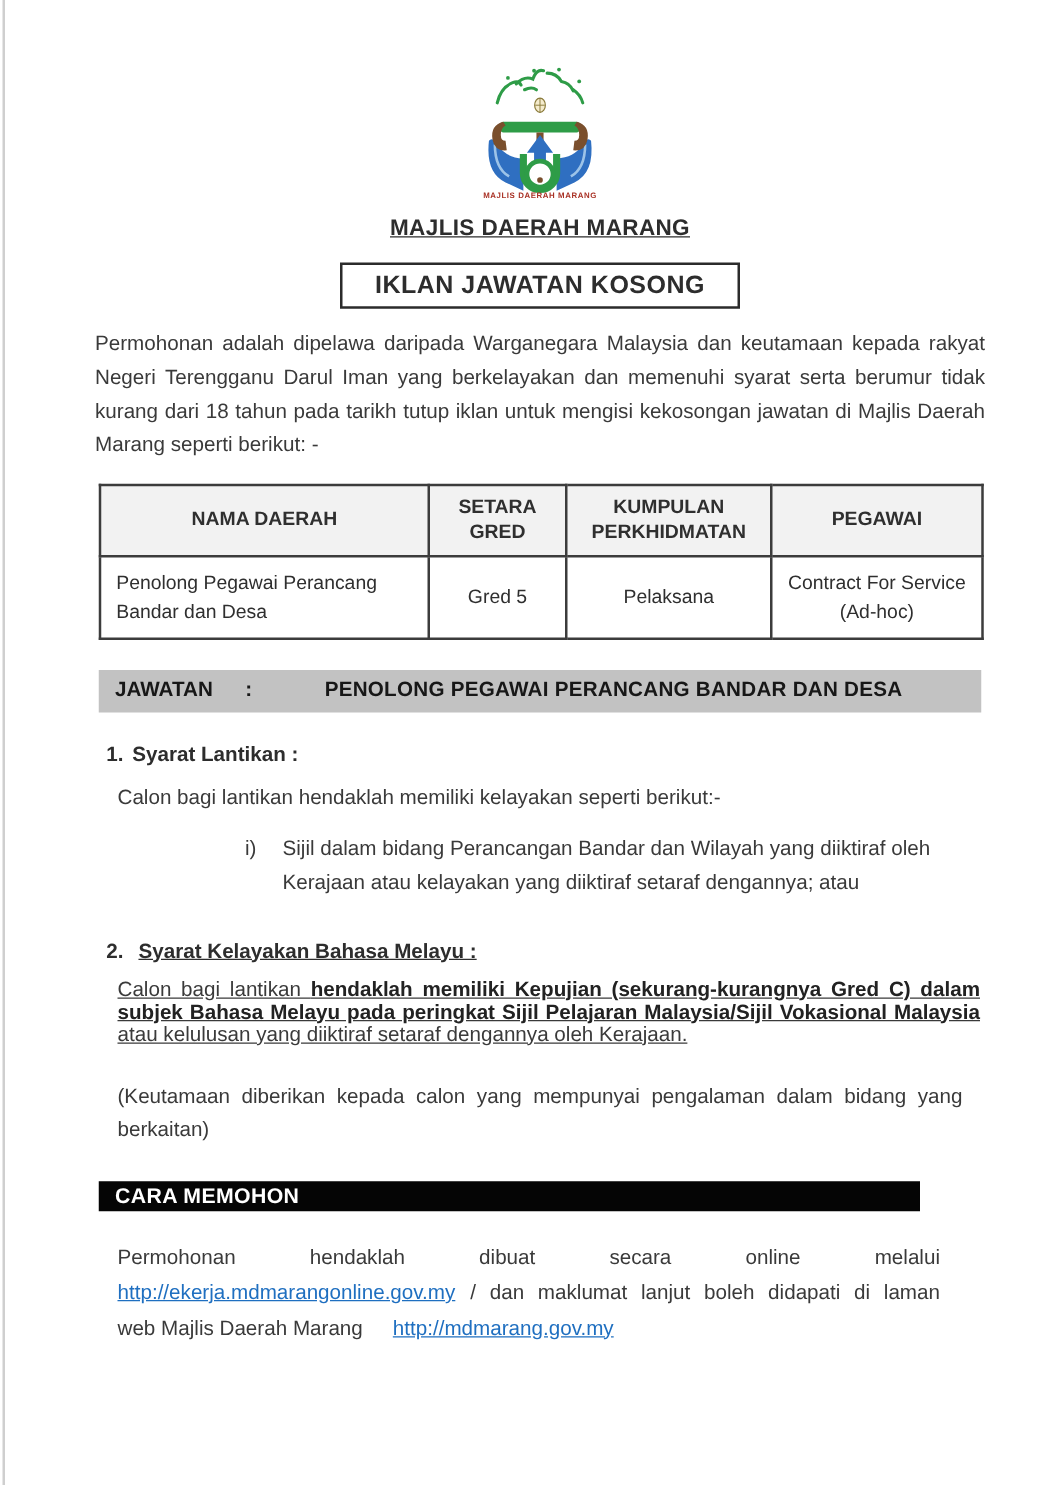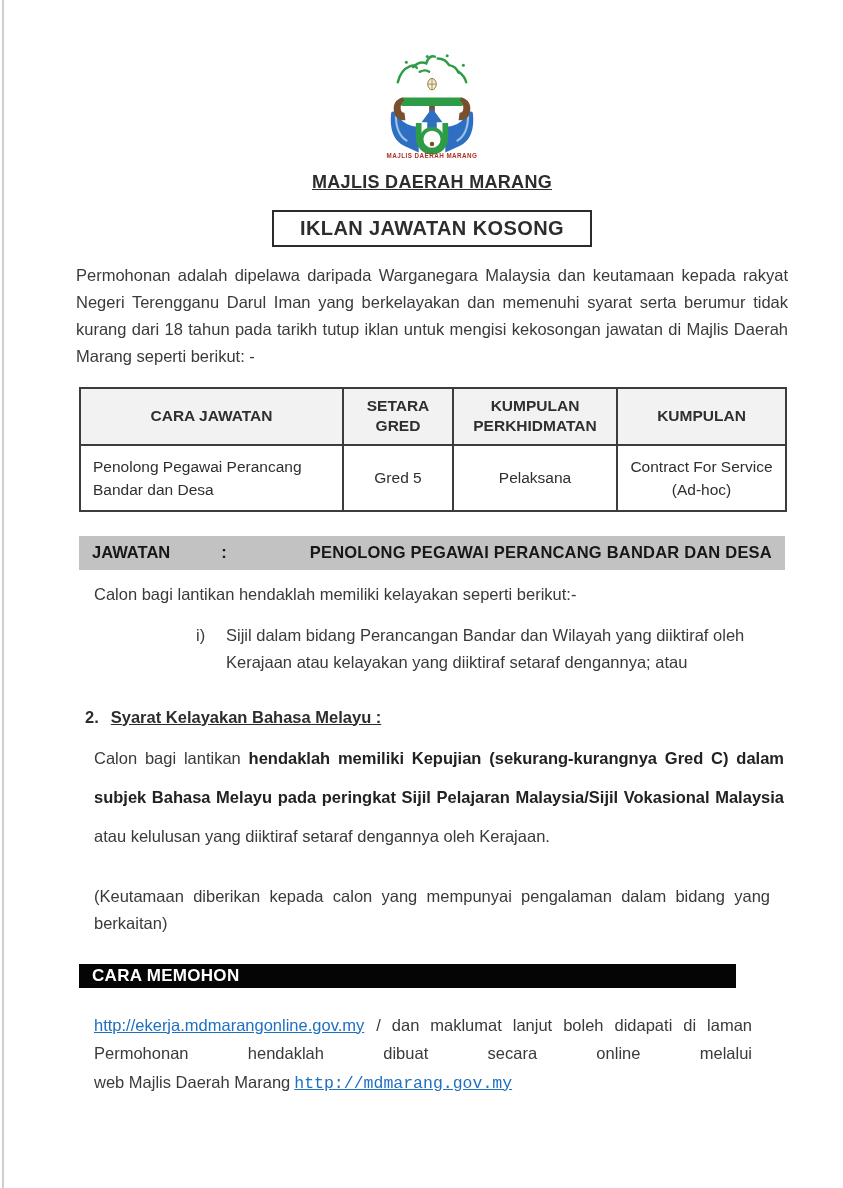--- a/index.html
+++ b/index.html
@@ -59,21 +59,21 @@
     text-align:center;background:#fff;
   }
   table.vacancy td.first{text-align:left;padding-left:12px;}
   col.c1{width:263px;}col.c2{width:110px;}col.c3{width:164px;}col.c4{width:169px;}
   
   .position-bar{
     margin-top:24px;margin-left:3px;width:706px;height:34px;
     background:#c2c2c2;
     display:flex;align-items:center;
     font-size:16.5px;font-weight:bold;color:#171717;
-    box-sizing:border-box;padding-left:13px;gap:25px;
+    box-sizing:border-box;padding-left:13px;
   }
   .position-bar .colon{margin-left:26px;}
   .position-bar .pos-value{margin-left:58px;letter-spacing:.2px;}
   
   .sec-heading{
     margin-top:25px;margin-left:9px;
     font-size:16.5px;font-weight:bold;color:#2d2d2d;
   }
   .sec-heading .sec-num{display:inline-block;margin-right:7px;}
   .sec2 .sec-num{margin-right:12px;}
@@ -82,22 +82,23 @@
     font-size:16.5px;color:#3a3a3a;line-height:27px;
   }
   .req-item{
     display:flex;margin-left:120px;margin-top:14px;
     font-size:16.5px;line-height:27px;color:#3a3a3a;
   }
   .req-item .marker{width:30px;flex:0 0 30px;}
   .req-item .item-text{width:520px;}
   .sec-para{
     margin-top:12px;margin-left:18px;width:690px;
-    font-size:16.5px;line-height:39px;color:#3a3a3a;
+    font-size:16.5px;line-height:18px;color:#3a3a3a;
     text-align:justify;
+    text-decoration:underline;
   }
   .sec-para b{color:#222;}
   .note-para{
     margin-top:27px;margin-left:18px;width:676px;
     font-size:16.5px;line-height:27px;color:#3a3a3a;
     text-align:justify;
   }
   
   .apply-bar{
     margin-top:27px;margin-left:3px;width:657px;height:24px;
@@ -108,21 +109,21 @@
     letter-spacing:.3px;
   }
   .apply-para{
     margin-top:23px;margin-left:18px;width:658px;
     font-size:16.5px;line-height:28.5px;color:#3a3a3a;
   }
   .jline{text-align:justify;text-align-last:justify;}
   .apply-para .plain-line{text-align:left;}
   a.doc-link{color:#1f6fc0;text-decoration:underline;cursor:pointer;}
   .slash-rest{margin-left:12px;}
-  .link2{margin-left:4px;font-family:Liberation Mono, monospace;}
+  .link2{margin-left:24px;}
 </style>
 </head>
 <body>
 
 <div class="page-edge"></div>
 
 <div class="content">
 
   <div class="logo-wrap">
     <svg width="114" height="112" viewBox="0 0 120 112">
@@ -177,60 +178,63 @@
 
   <table class="vacancy">
     <colgroup>
         <col class="c1">
         <col class="c2">
         <col class="c3">
         <col class="c4">
       </colgroup>
     <thead>
       <tr>
-        <th>CARA JAWATAN</th>
+        <th>NAMA DAERAH</th>
         <th>SETARA GRED</th>
         <th>KUMPULAN PERKHIDMATAN</th>
-        <th>KUMPULAN</th>
+        <th>PEGAWAI</th>
       </tr>
     </thead>
     <tbody>
       <tr>
         <td class="first">Penolong Pegawai Perancang Bandar dan Desa</td>
         <td>Gred 5</td>
         <td>Pelaksana</td>
         <td>Contract For Service (Ad-hoc)</td>
       </tr>
     </tbody>
   </table>
 
   <div class="position-bar">
     <span>JAWATAN</span>
     <span class="colon">:</span>
     <span class="pos-value">PENOLONG PEGAWAI PERANCANG BANDAR DAN DESA</span>
   </div>
 
+  <div class="sec-heading">
+    <span class="sec-num">1.</span><span>Syarat Lantikan :</span>
+  </div>
   <div class="sec-lead">Calon bagi lantikan hendaklah memiliki kelayakan seperti berikut:-</div>
 
   <div class="req-item">
     <span class="marker">i)</span>
     <span class="item-text">Sijil dalam bidang Perancangan Bandar dan Wilayah yang diiktiraf oleh Kerajaan atau kelayakan yang diiktiraf setaraf dengannya; atau</span>
   </div>
 
 
   <div class="sec-heading sec2" style="margin-top:32px;text-decoration:underline;">
     <span class="sec-num">2.</span><span>Syarat Kelayakan Bahasa Melayu :</span>
   </div>
   <p class="sec-para"><span>Calon bagi lantikan </span><b>hendaklah memiliki Kepujian (sekurang-kurangnya Gred C) dalam subjek Bahasa Melayu pada peringkat Sijil Pelajaran Malaysia/Sijil Vokasional Malaysia</b><span> atau kelulusan yang diiktiraf setaraf dengannya oleh Kerajaan.</span></p>
 
   <p class="note-para">(Keutamaan diberikan kepada calon yang mempunyai pengalaman dalam bidang yang berkaitan)</p>
 
   <div class="apply-bar">
     <span>CARA MEMOHON</span>
   </div>
 
   <div class="apply-para">
+    <div class="jline">Permohonan hendaklah dibuat secara online melalui</div>
     <div class="jline"><a class="doc-link" href="#">http://ekerja.mdmarangonline.gov.my</a><span class="slash-rest">/ dan maklumat lanjut boleh didapati di laman</span></div>
-    <div class="jline">Permohonan hendaklah dibuat secara online melalui</div>
     <div class="plain-line"><span>web Majlis Daerah Marang</span><a class="doc-link link2" href="#">http://mdmarang.gov.my</a></div>
   </div>
 
 </div>
 
 </body></html>

